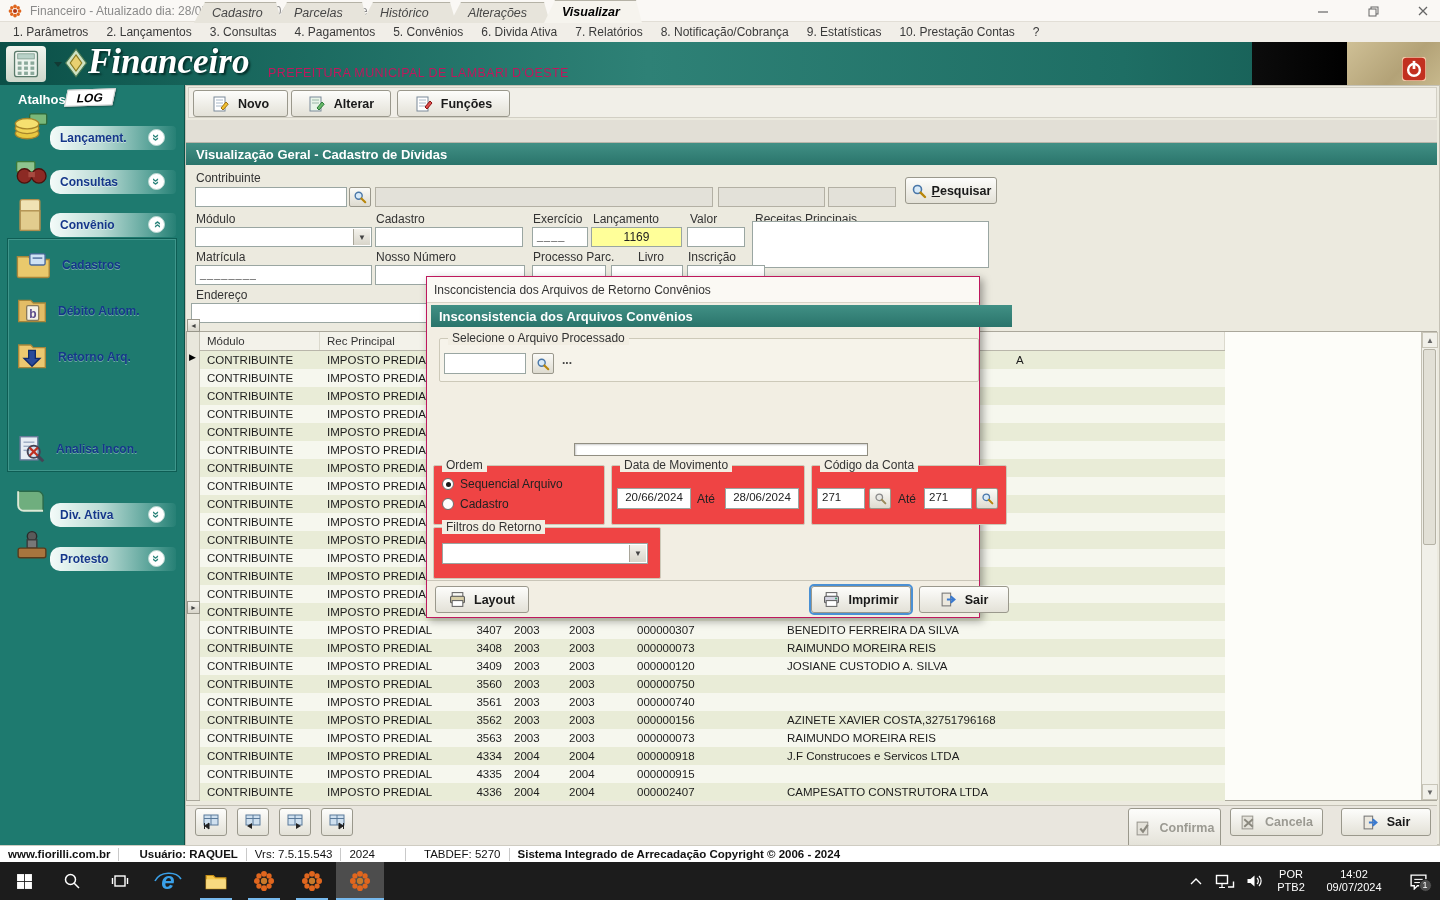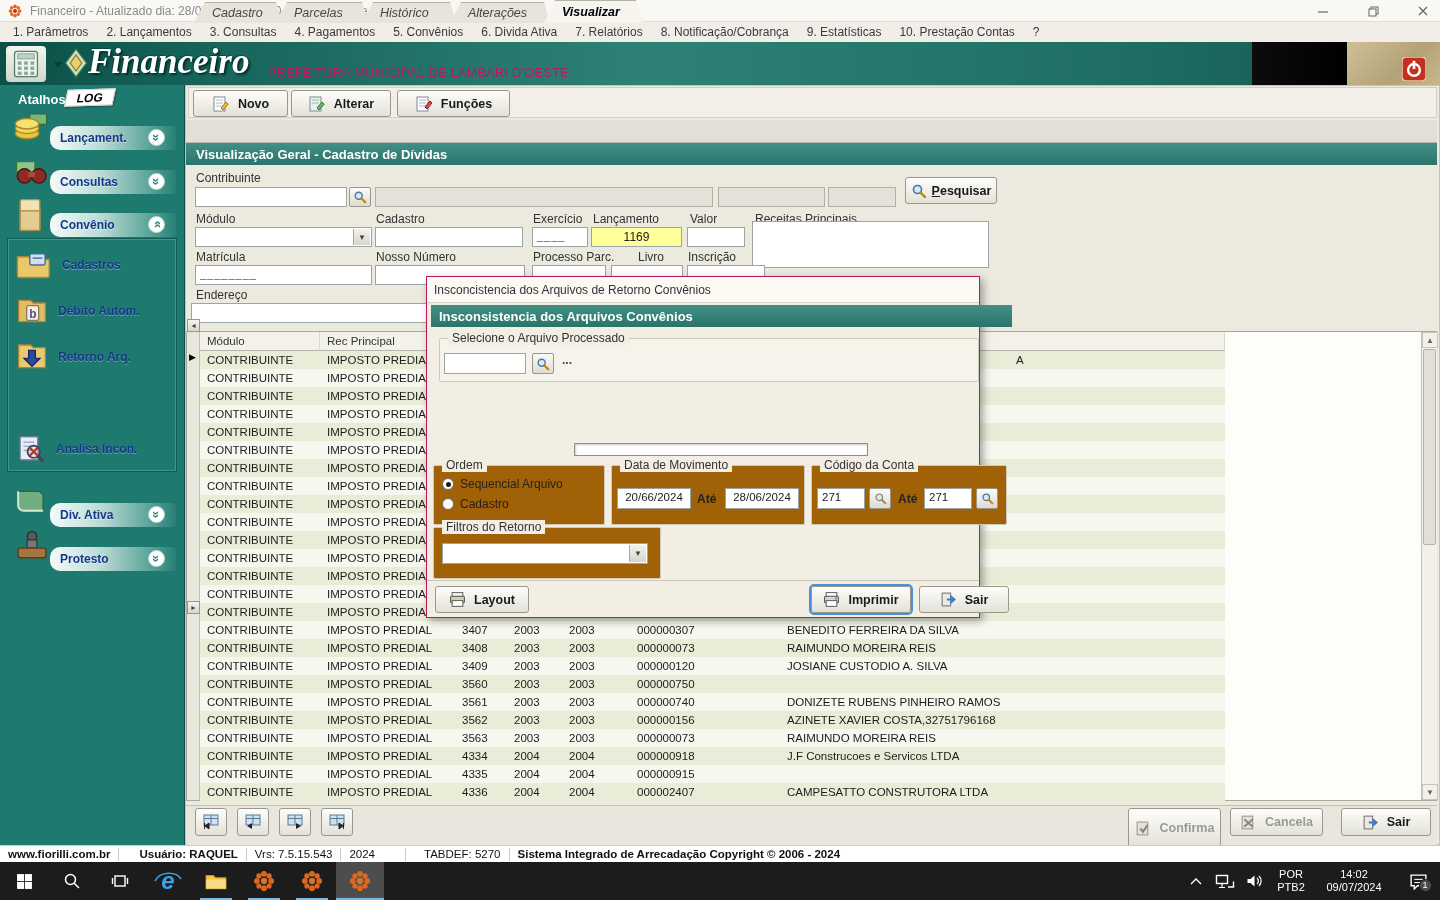--- a/index.html
+++ b/index.html
@@ -52,41 +52,41 @@
   .mask{color:#555;letter-spacing:1px;font-size:11px}
   .sq-btn{position:absolute;width:22px;height:21px;background:linear-gradient(180deg,#fbfbf8,#dedbd0);border:1px solid #9a988c;border-radius:2px;display:flex;align-items:center;justify-content:center}
   .ulf::first-letter{text-decoration:underline}
   .selarrow{position:absolute;right:1px;top:1px;bottom:1px;width:17px;background:linear-gradient(180deg,#f4f2ec,#d8d5ca);border-left:1px solid #a9a69a;display:flex;align-items:center;justify-content:center;font-size:8px;color:#444}
   
   #grid-frame{left:186px;top:331px;width:1251px;height:470px;background:#fdfdf9;border:1px solid #aaa79b}
   #left-strip{left:187px;top:332px;width:13px;height:468px;background:#e9e7dc;border-right:1px solid #c4c1b4}
   .mini-btn{position:absolute;width:13px;height:13px;background:linear-gradient(180deg,#f6f4ee,#d8d5ca);border:1px solid #98968a;font-size:7px;color:#444;display:flex;align-items:center;justify-content:center}
   .grow{display:grid;grid-template-columns:120px 142px 45px 55px 68px 150px 1fr;height:18px;line-height:18px;font-size:11.5px;color:#1c1c1c}
   .gc{overflow:hidden;white-space:nowrap;padding-left:7px}
-  .gc-cad{padding-left:0;padding-right:5px}
+  .gc-cad{text-align:right;padding-left:0;padding-right:5px}
   .gc-nome.tail{padding-left:236px}
   #grid-head{left:200px;top:332px;width:1025px;height:19px;background:#f3f2ea;border-bottom:1px solid #b9b6aa;color:#333}
   #grid-head .gc{border-right:1px solid #dbd9cd;line-height:18px}
   #grid-rows{left:200px;top:351px;width:1025px;height:450px;overflow:hidden}
   .grow.r0{background:#e9ecd7}
   .grow.r1{background:#f6f7ee}
   #row-marker{left:189px;top:352px;font-size:9px;color:#000}
   #vscroll{left:1421px;top:332px;width:16px;height:468px;background:#f1f0e9;border-left:1px solid #c4c1b4}
   .scr-btn{position:absolute;left:0;width:16px;height:16px;background:#f1f0e9;border:1px solid #c8c5b8;color:#666;font-size:8px;display:flex;align-items:center;justify-content:center}
   #vthumb{position:absolute;left:1px;top:17px;width:13px;height:196px;background:#e2e0d6;border:1px solid #b5b2a5;border-radius:2px}
   
   #dialog{left:426px;top:276px;width:554px;height:342px;background:#f2eee3;border:1px solid #be185d;box-shadow:3px 3px 8px rgba(0,0,0,.35);z-index:50}
   #dlg-title{position:absolute;left:0;top:0;width:100%;height:26px;background:#fbf9f4;border-bottom:1px solid #d8d4c8;display:flex;align-items:center;padding-left:7px;font-size:12px;color:#333}
   #dlg-head{position:absolute;left:4px;top:28px;width:581px;height:22px;background:linear-gradient(180deg,#419085,#2a746b);color:#fff;font-weight:bold;font-size:13px;display:flex;align-items:center;padding-left:8px}
-  .gbx{position:absolute;border:1px solid #cdc9b9;border-radius:2px;background:#a16207}
+  .gbx{position:absolute;border:1px solid #cdc9b9;border-radius:2px;background:#ef4444}
   .glabel{position:absolute;top:-8px;left:8px;background:#f2eee3;padding:0 4px;font-size:12px;color:#333;white-space:nowrap}
   .radio{display:inline-block;width:12px;height:12px;border-radius:50%;border:1px solid #6d6d6d;background:#fff;vertical-align:-2px}
   .radio.checked::after{content:"";display:block;width:5px;height:5px;border-radius:50%;background:#1a1a1a;margin:2.5px auto}
   .rlabel{font-size:12px;color:#222;margin-left:6px}
-  .bold{font-weight:bold}
+  .bold{font-weight:normal}
   #dlg-progress{position:absolute;left:147px;top:166px;width:294px;height:13px;background:#fff;border:1px solid #918e82;box-shadow:inset 1px 1px 2px #ccc}
   #dlg-sep{position:absolute;left:0;top:303px;width:100%;border-top:1px solid #c9c5b8}
   .focus-ring{outline:2px solid #4a90d4;outline-offset:0}
   
   #footbar{left:186px;top:805px;width:1251px;height:40px;background:#e9e6de;border-top:1px solid #c3c0b4}
   
   #statusbar{left:0;top:845px;width:1440px;height:17px;background:#fff;border-top:1px solid #cfccc2;display:flex;align-items:center;font-size:11.5px;color:#111}
   .st{padding:0 8px;white-space:nowrap}
   .st.b{font-weight:bold}
   .stdiv{width:1px;height:13px;background:#c9c9c9}
@@ -615,21 +615,20 @@
         <span class="gc">2003</span>
         <span class="gc">000000750</span>
       </div>
       <div class="grow r1">
         <span class="gc">CONTRIBUINTE</span>
         <span class="gc">IMPOSTO PREDIAL</span>
         <span class="gc gc-cad">3561</span>
         <span class="gc">2003</span>
         <span class="gc">2003</span>
         <span class="gc">000000740</span>
-        <span class="gc gc-nome">DONIZETE RUBENS PINHEIRO RAMOS</span>
       </div>
       <div class="grow r0">
         <span class="gc">CONTRIBUINTE</span>
         <span class="gc">IMPOSTO PREDIAL</span>
         <span class="gc gc-cad">3562</span>
         <span class="gc">2003</span>
         <span class="gc">2003</span>
         <span class="gc">000000156</span>
         <span class="gc gc-nome">AZINETE XAVIER COSTA,32751796168</span>
       </div>

